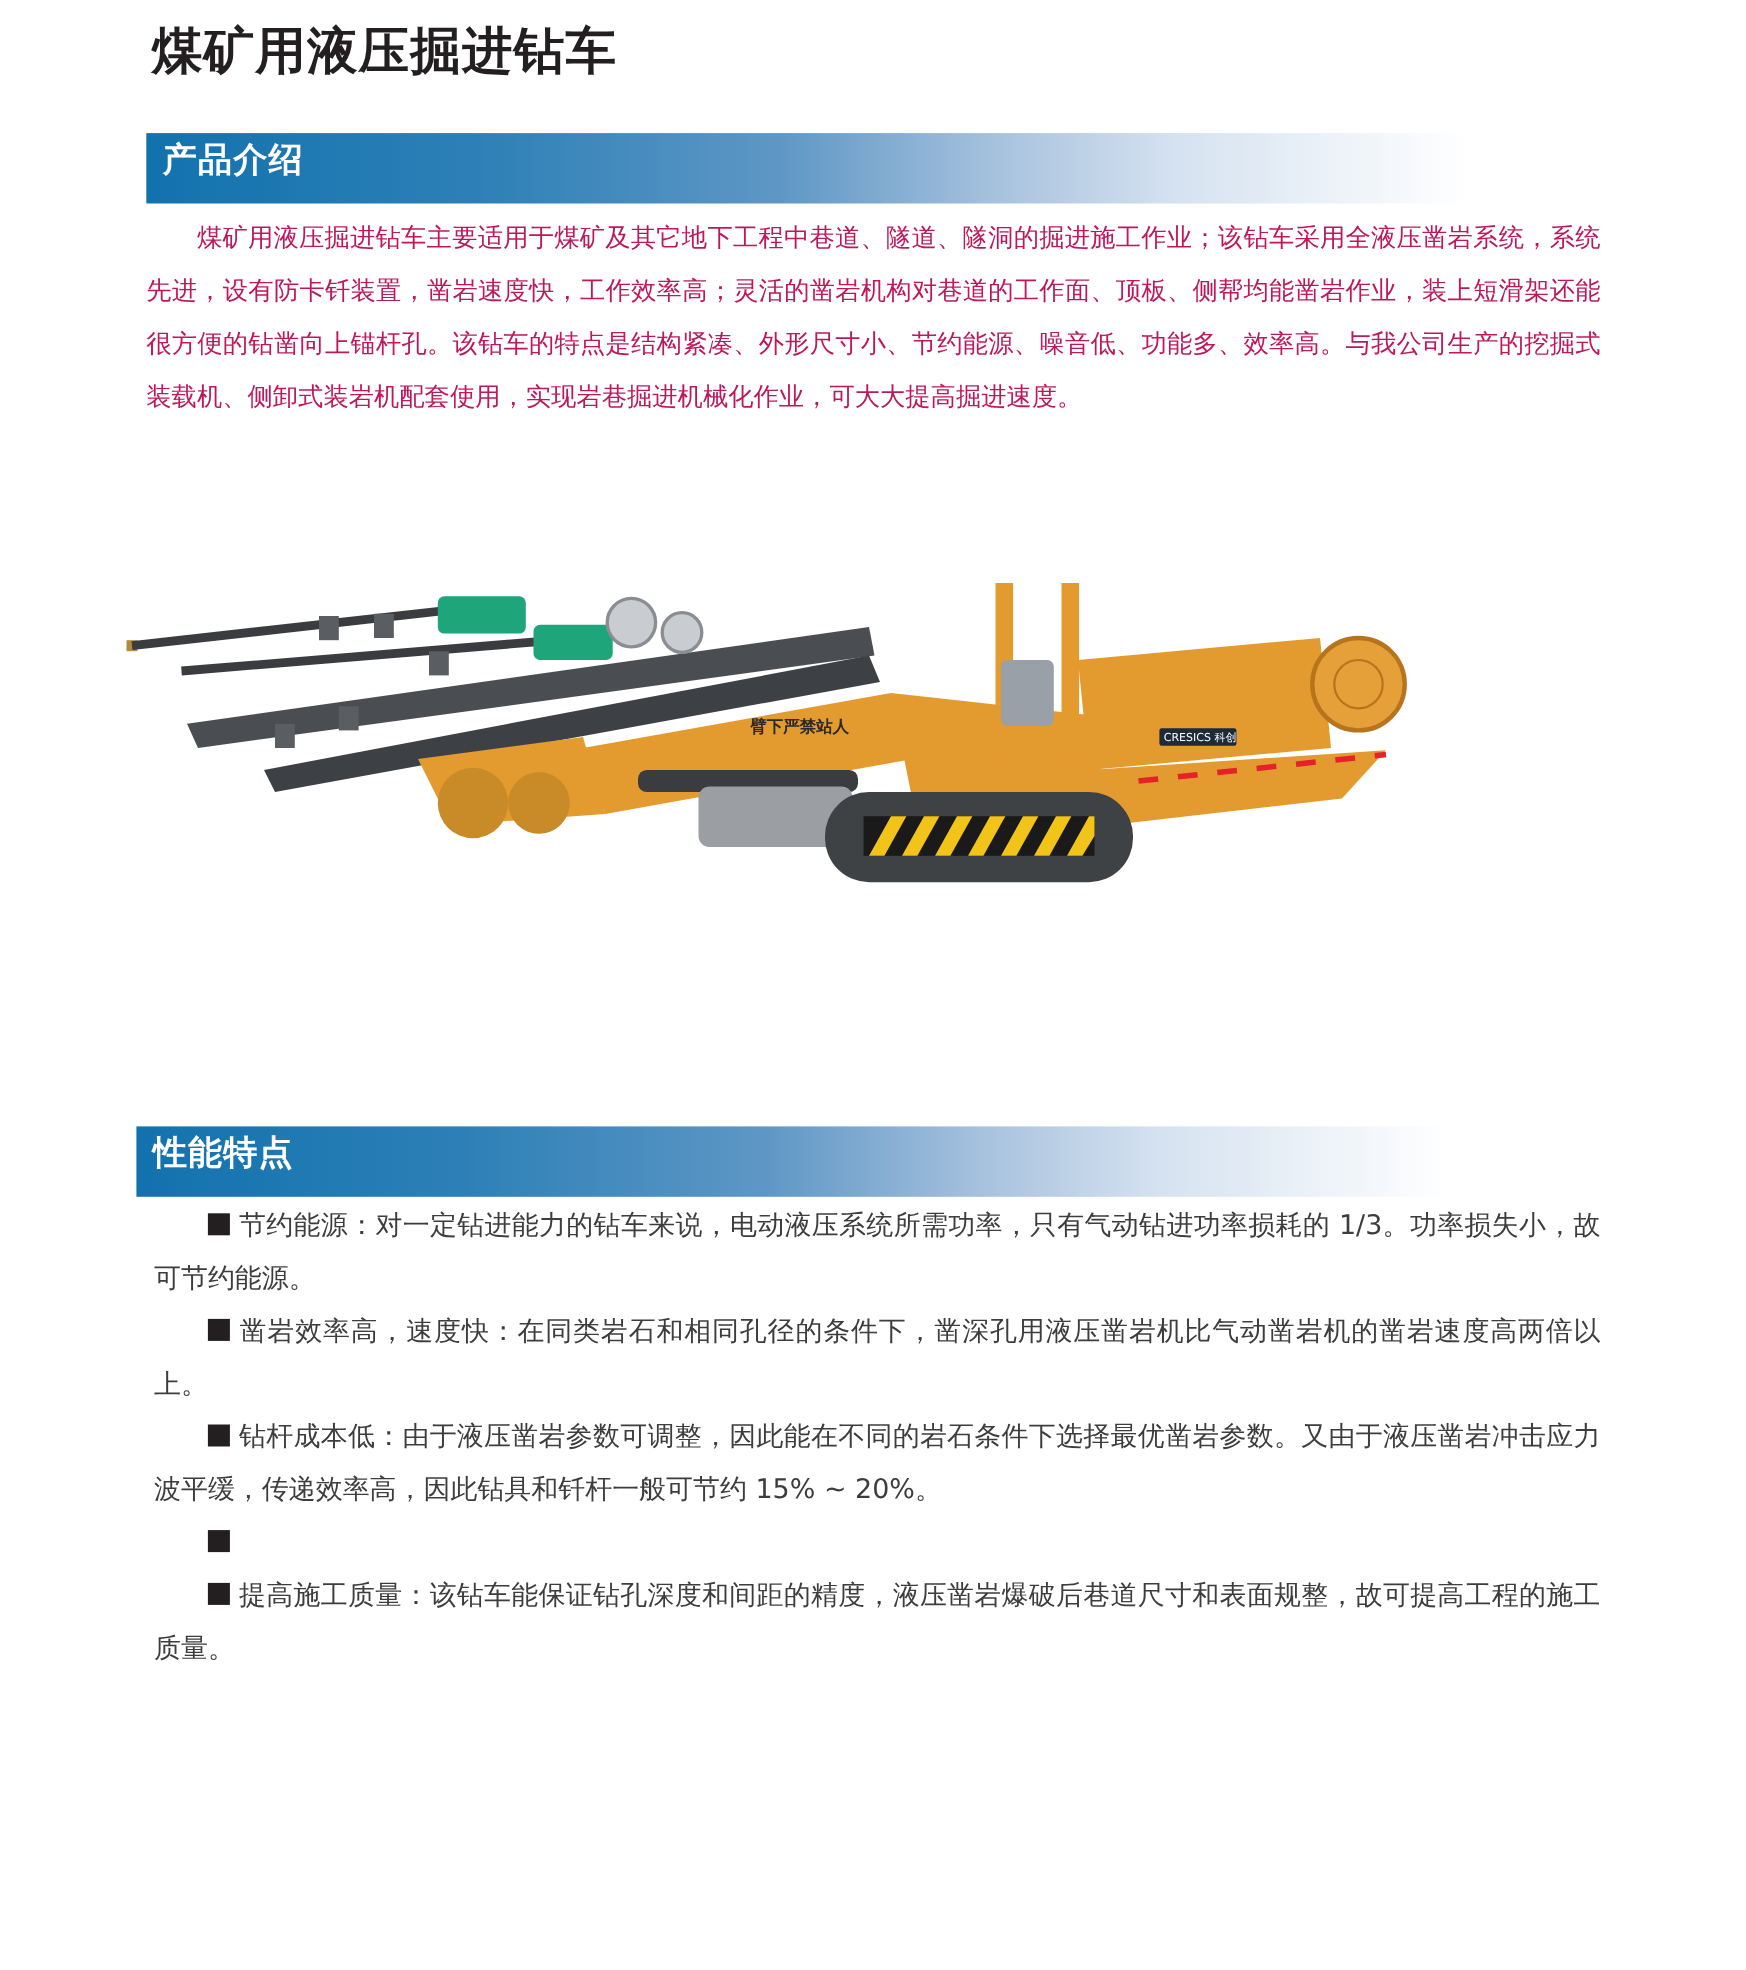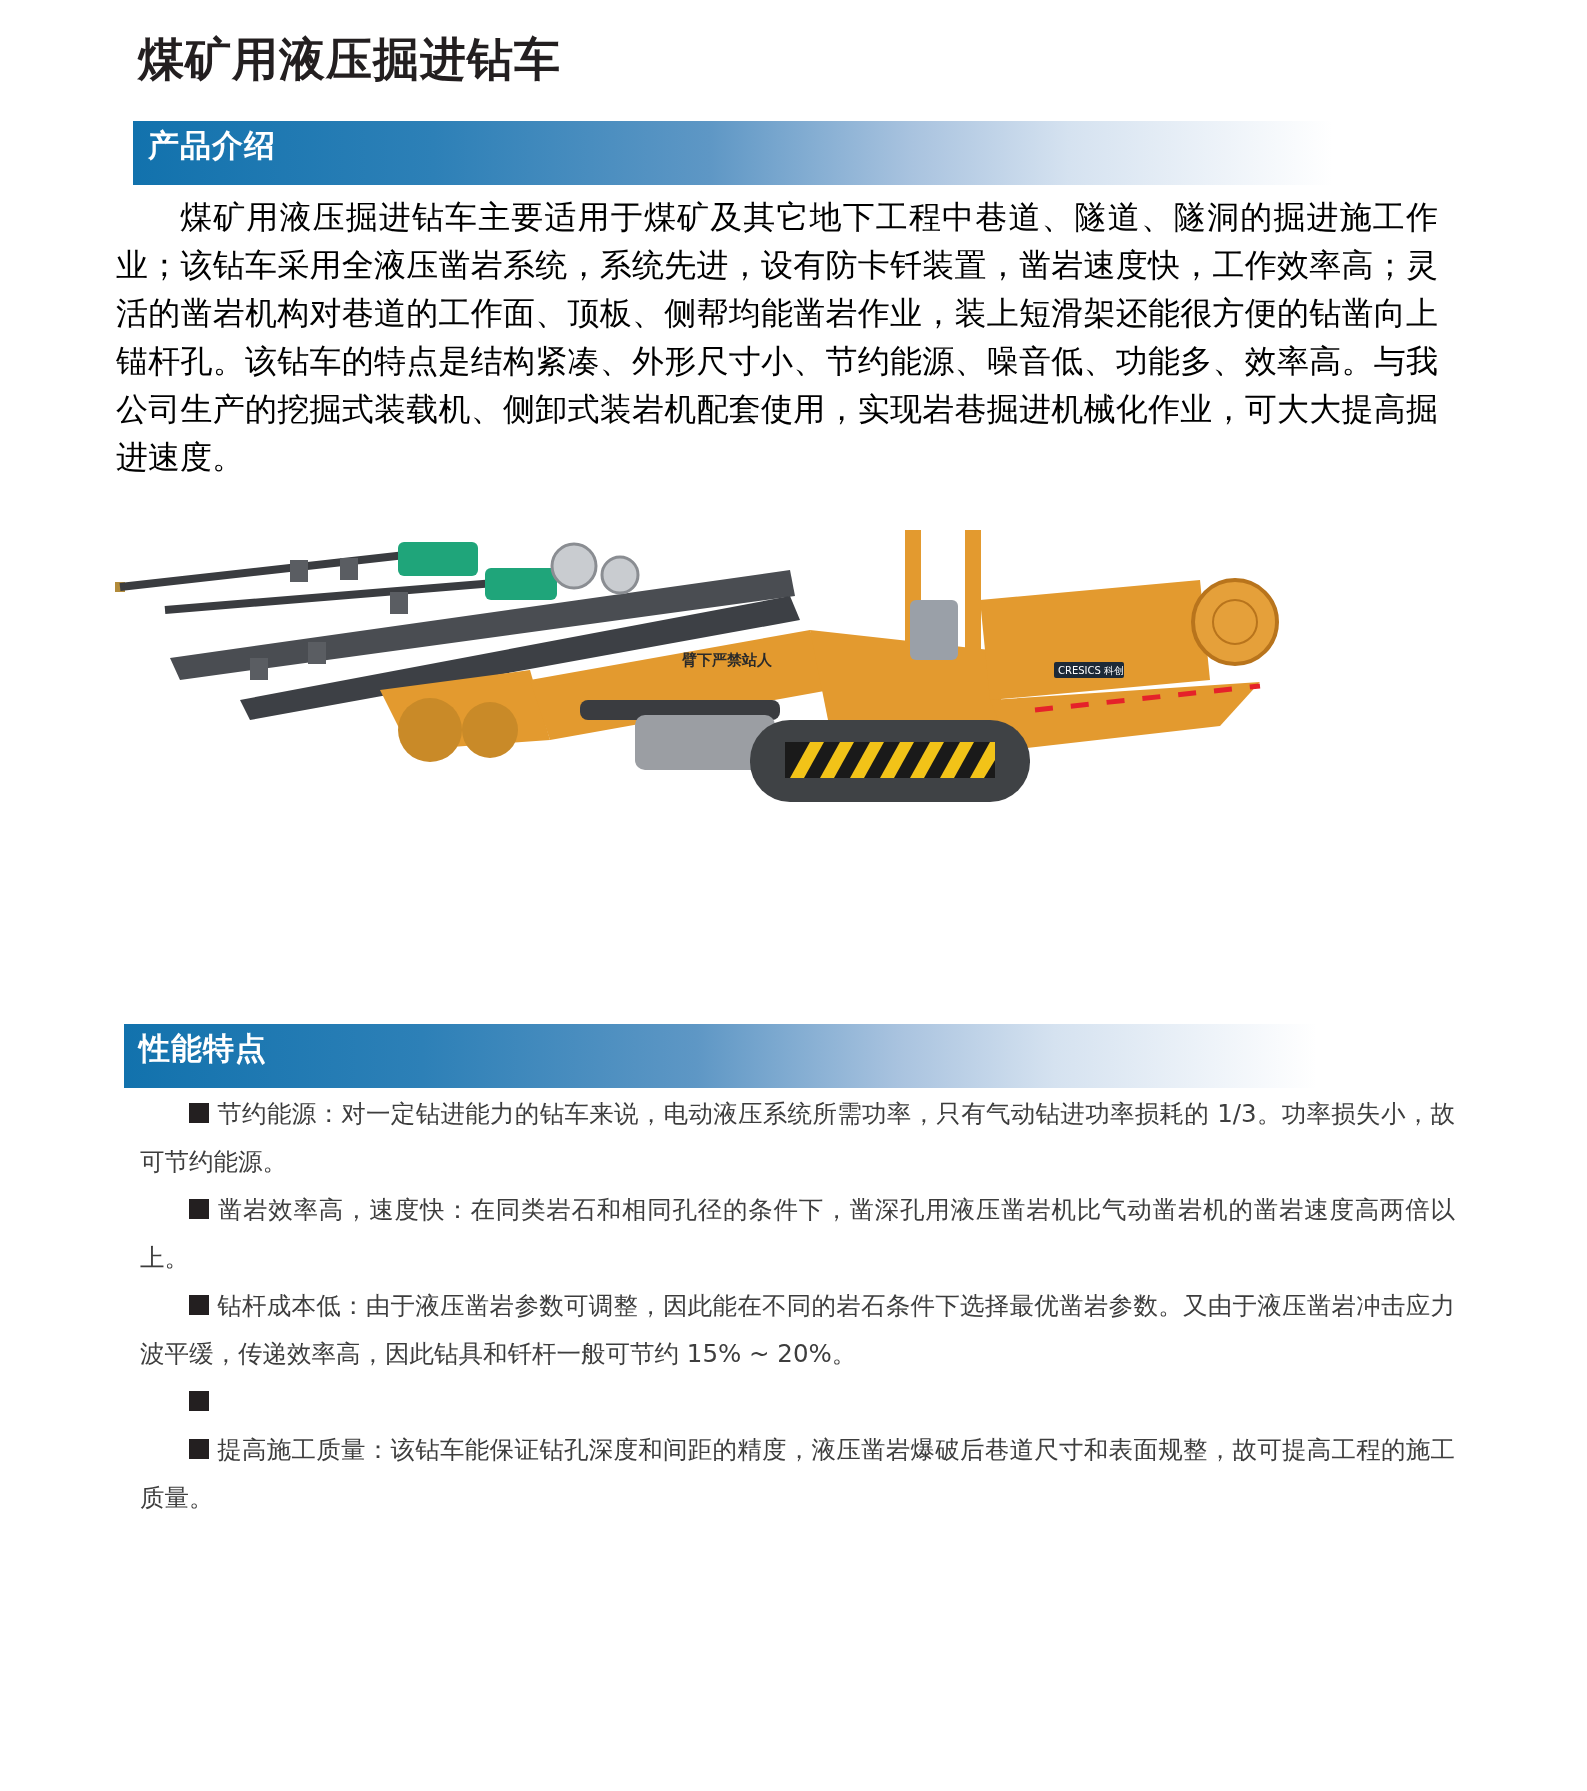--- a/index.html
+++ b/index.html
@@ -3,37 +3,36 @@
 <meta charset="utf-8">
 <style>
   * { box-sizing: border-box; margin: 0; padding: 0; }
   html, body { width: 1587px; height: 1791px; background: #ffffff; overflow: hidden; }
   body { position: relative; font-family: "DejaVu Sans", "Liberation Sans", sans-serif; color: #3a3a3a; }
 
   .page-title {
     position: absolute; left: 138px; top: 14px;
     font-size: 46px; font-weight: bold; color: #231f20; letter-spacing: 1px;
     line-height: 64px;
-    margin-top: 13px;
   }
 
   .section-bar {
     position: absolute; left: 133px; width: 1200px; height: 64px;
     background: linear-gradient(to right, #1272ad 0%, #2d80b7 25%, #5e97c5 48%, #a9c3df 65%, #d5e2f0 78%, #ffffff 100%);
   }
   .section-bar .bar-label {
     position: absolute; left: 15px; top: 0; line-height: 48px;
     font-size: 31px; font-weight: bold; color: #ffffff; letter-spacing: 1px;
   }
   #bar-intro { top: 121px; }
   #bar-features { top: 1024px; left: 124px; width: 1193px; }
 
   .intro-text {
-    position: absolute; left: 116px; top: 193px; width: 1322px;
-    font-size: 32px; line-height: 48px; color: #000000;
+    position: absolute; left: 133px; top: 193px; width: 1322px;
+    font-size: 23px; line-height: 48px; color: #be185d;
     text-align: justify; text-indent: 2em;
   }
 
   .figure {
     position: absolute; left: 110px; top: 530px; width: 1380px; height: 420px;
   }
   .figure svg { width: 100%; height: 100%; }
 
   .features {
     position: absolute; left: 140px; top: 1090px; width: 1315px;

